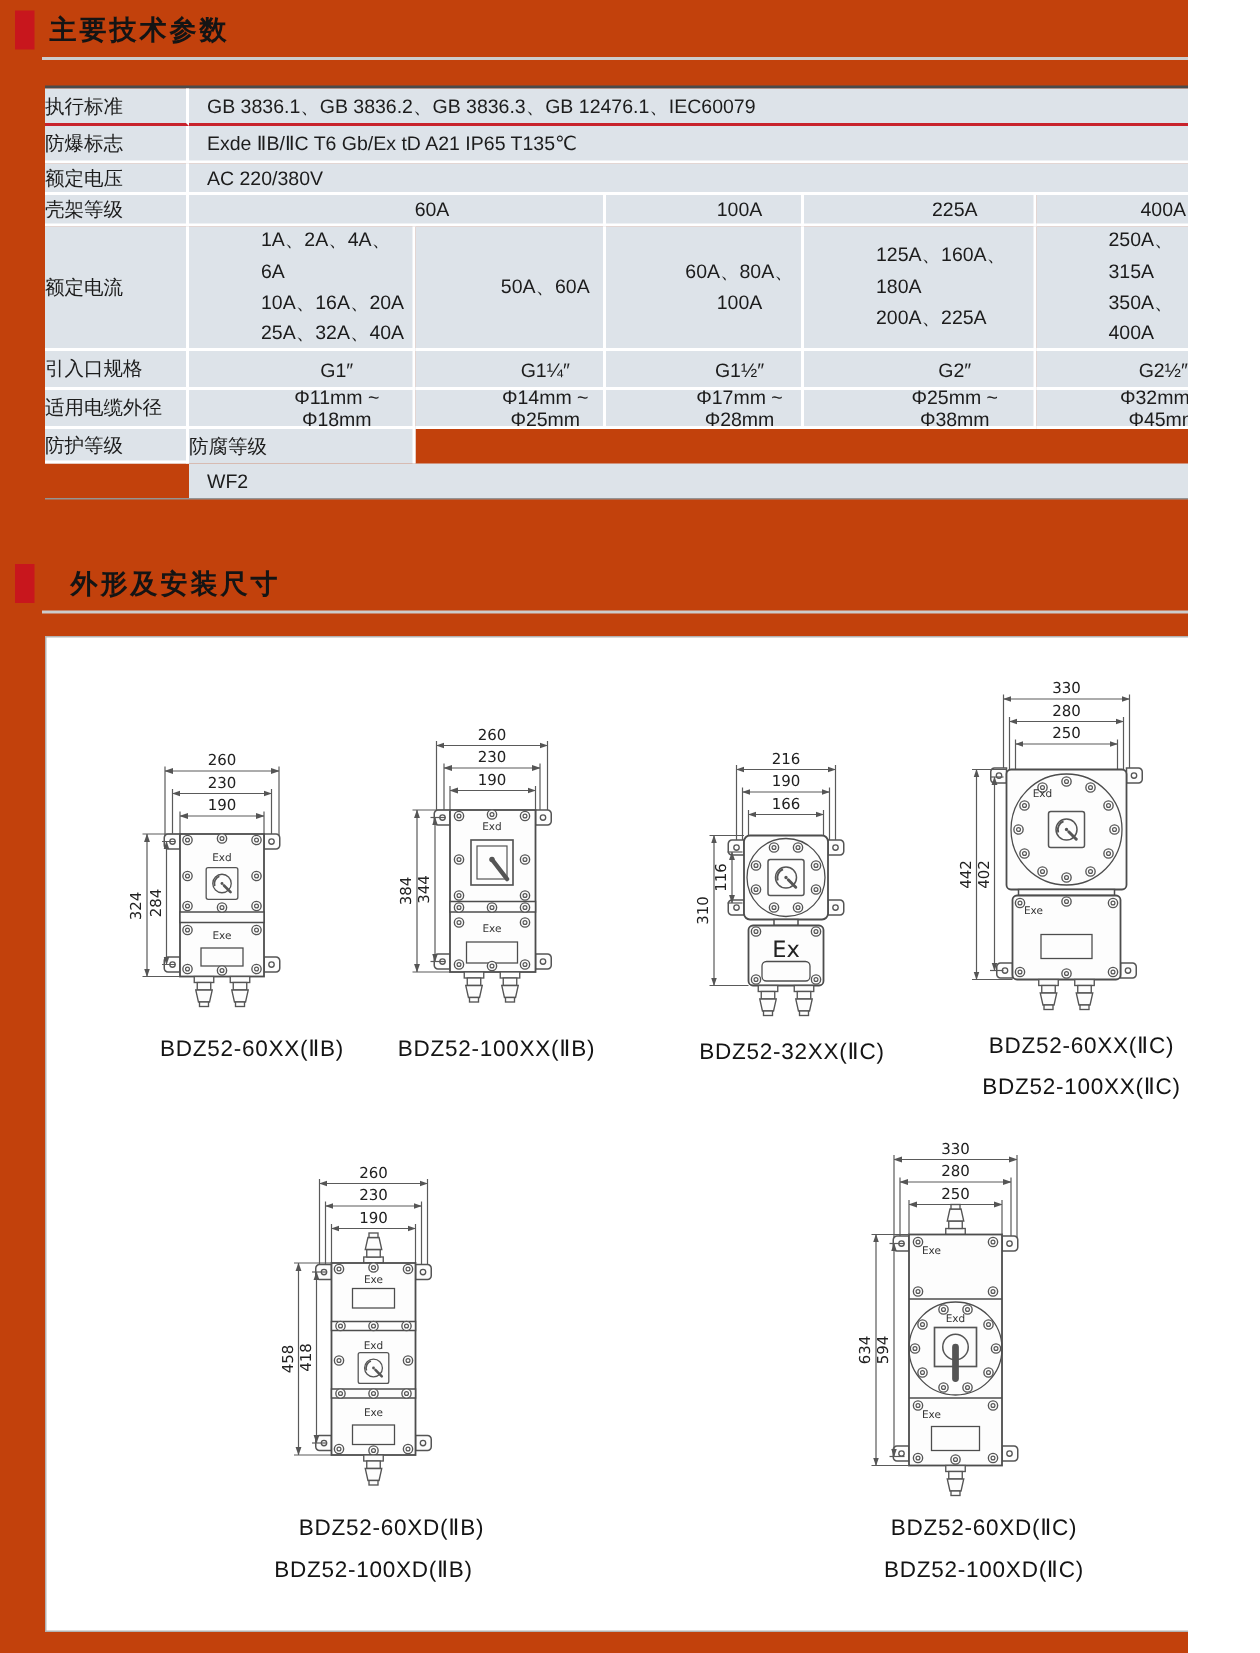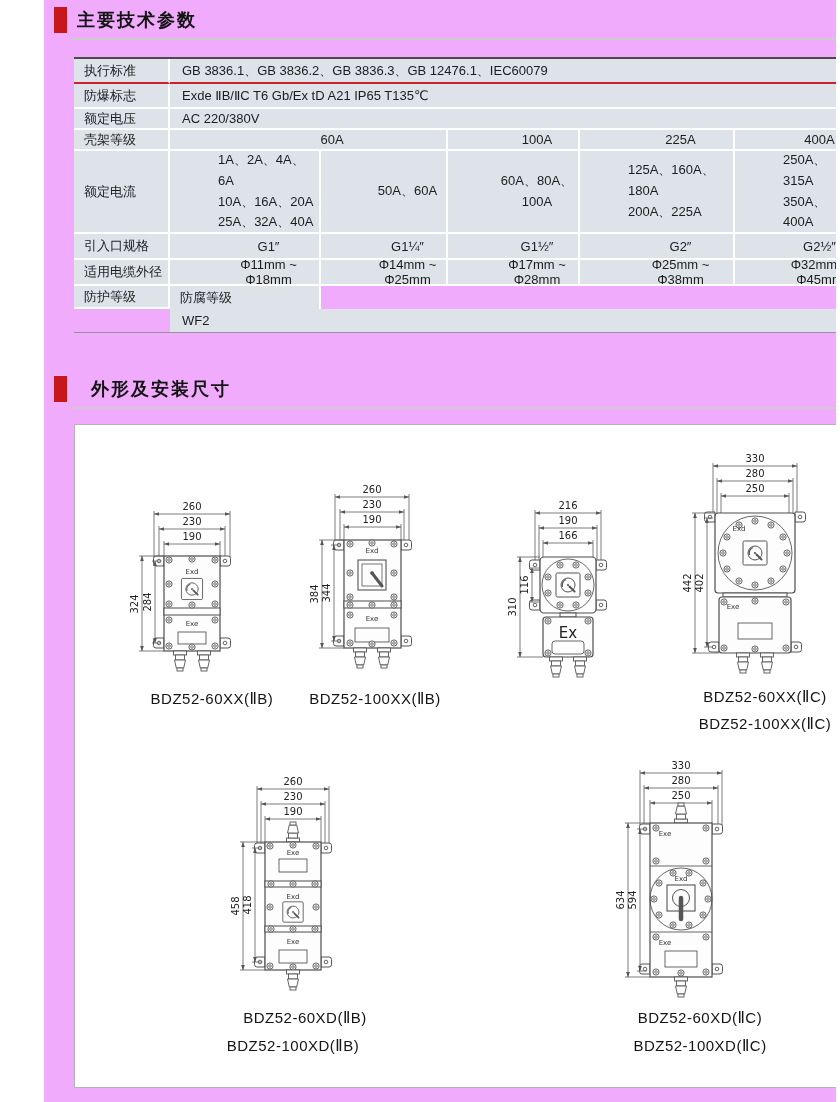--- a/index.html
+++ b/index.html
@@ -1,34 +1,34 @@
 <!DOCTYPE html>
 <html><head>
 <meta charset="utf-8">
 <style>
   * { box-sizing: border-box; margin: 0; padding: 0; }
   html,body { background:#ffffff; }
   body { font-family:"Liberation Sans","DejaVu Sans",sans-serif; }
-  .page { position:relative; width:792px; height:1102px; background:#f0abfc; overflow:hidden;margin-left:44px; }
+  .page { position:relative; width:792px; height:1102px; background:#c2410c; overflow:hidden; }
 
   
   .sec { position:absolute; left:10px; display:flex; align-items:center; gap:10px; }
   .bar { width:13px; height:26px; background:#c8161d; }
   .sec .t { font-size:18px; font-weight:bold; color:#141414; letter-spacing:2px; }
   .rule { position:absolute; left:28px; width:784px; border-top:2px solid #cccccc; }
 
   
   .tbl { position:absolute; left:30px; top:57px; width:782px;
          display:grid;
          grid-template-columns:96px 151px 127px 132px 155px 121px;
          grid-template-rows:25px 25px 21px 21px 83px 26px 26px 23px 23px;
          border-top:2px solid #4a4a4a; border-bottom:1px solid #949494; }
   .cell { background:#dde3e9; border-right:2px solid #ffffff; border-bottom:2px solid #ffffff;
           display:flex; align-items:center; font-size:13px; color:#1c1c1c;padding-left:48px; }
-  .lab  { padding-left:10px; }
+  .lab  { padding-left:0; }
   .lv   { padding-left:16px; }
   .cv   { justify-content:center; text-align:center; }
   .tal  { text-align:left; }
   .ml   { white-space:pre-line; line-height:1.6; }
   .lastcol { border-right:none; }
   .lastrow { border-bottom:none; }
   .redb { border-bottom:2px solid #c8232c; }
   .sp-all { grid-column:2 / 7;padding-left:12px; }
   .sp-2   { grid-column:2 / 4; }
 
@@ -471,20 +471,21 @@
         <line class="dl" x1="550" y1="398" x2="575" y2="398"></line>
           <line class="dl" x1="550" y1="552" x2="575" y2="552"></line>
         <line class="dl" x1="562" y1="404" x2="572" y2="404"></line>
           <line class="dl" x1="562" y1="546" x2="572" y2="546"></line>
       </g>
     </svg>
 
     
     <div class="cap" style="left:27px;  top:265px;">BDZ52-60XX(ⅡB)</div>
     <div class="cap" style="left:190px; top:265px;">BDZ52-100XX(ⅡB)</div>
+    <div class="cap" style="left:387px; top:267px;">BDZ52-32XX(ⅡC)</div>
     <div class="cap" style="left:580px; top:263px;">BDZ52-60XX(ⅡC)</div>
     <div class="cap" style="left:580px; top:290px;">BDZ52-100XX(ⅡC)</div>
     <div class="cap" style="left:120px; top:584px;">BDZ52-60XD(ⅡB)</div>
     <div class="cap" style="left:108px; top:612px;">BDZ52-100XD(ⅡB)</div>
     <div class="cap" style="left:515px; top:584px;">BDZ52-60XD(ⅡC)</div>
     <div class="cap" style="left:515px; top:612px;">BDZ52-100XD(ⅡC)</div>
   </div>
 
 </div>
 

